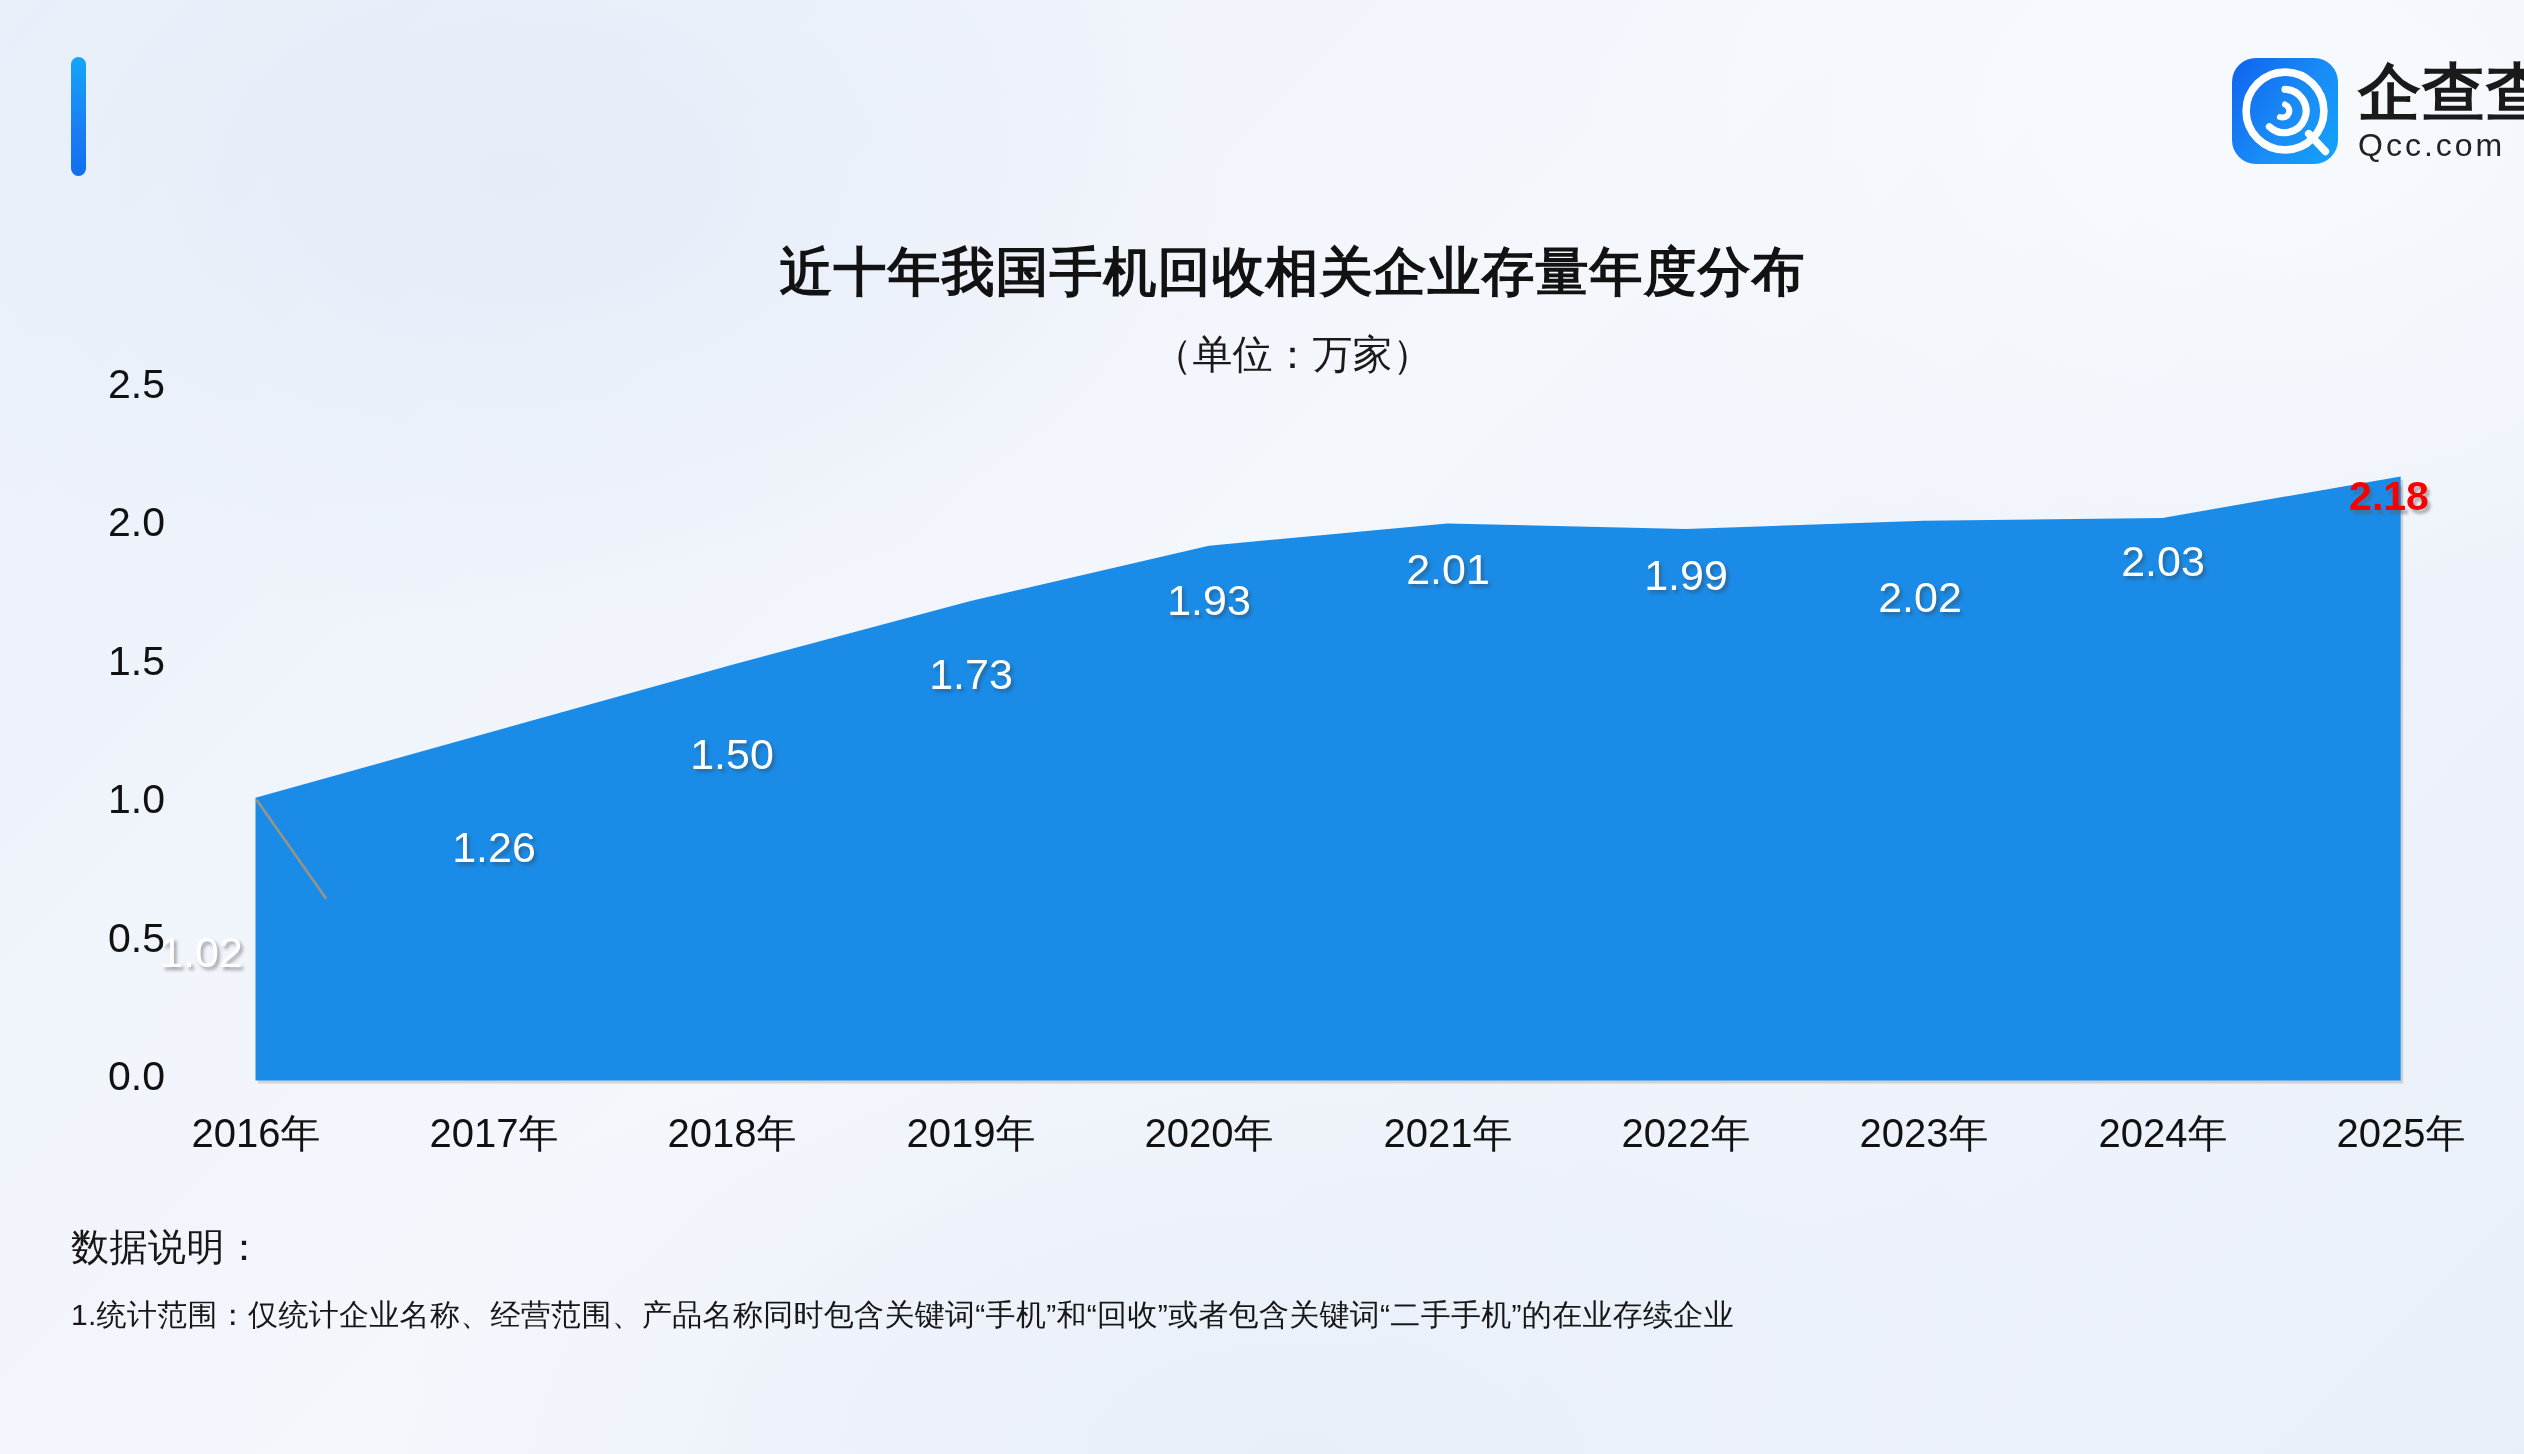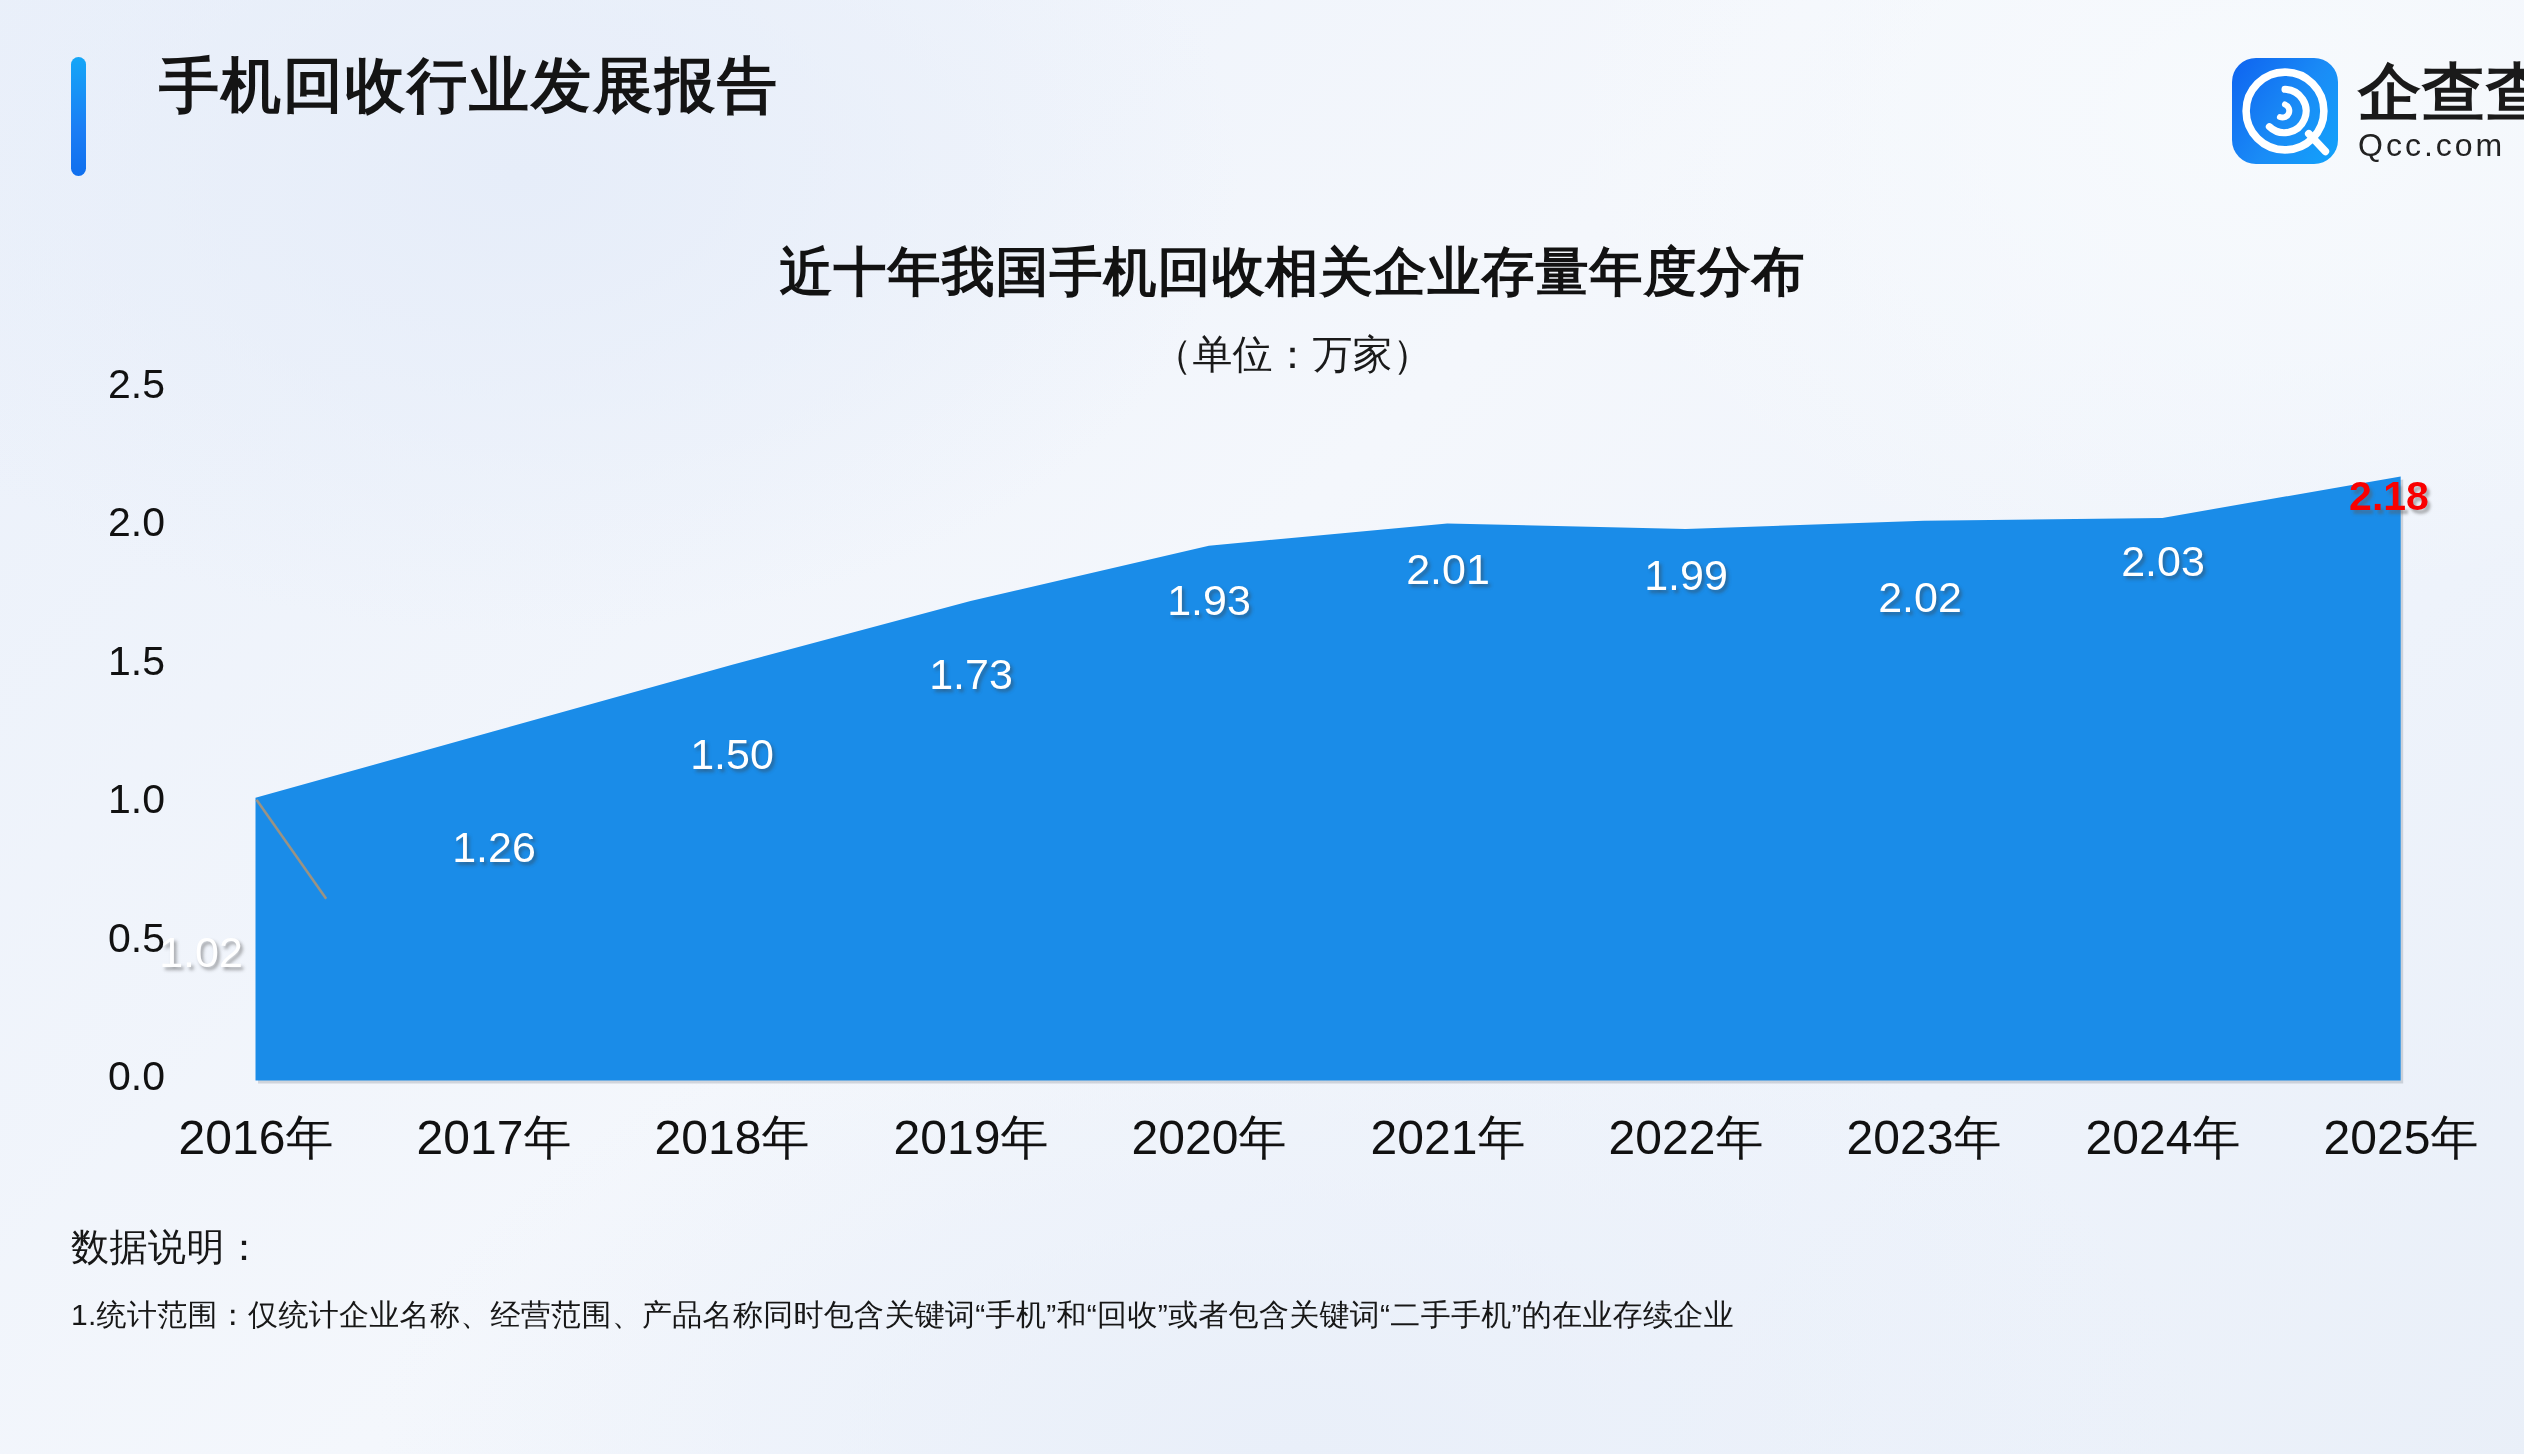--- a/index.html
+++ b/index.html
@@ -73,21 +73,21 @@
   }
   .plot svg { position: absolute; left: 0; top: 0; }
 
   .ytick {
     position: absolute; right: 2420px;
     font-size: 41px; color: #111; text-align: right;
     white-space: nowrap;
   }
   .xtick {
     position: absolute; top: 1106px;
-    font-size: 48px; color: #111; text-align: center;
+    font-size: 40px; color: #111; text-align: center;
     white-space: nowrap; transform: translateX(-50%);
   }
 
   .dlabel {
     position: absolute;
     font-size: 43px; color: #ffffff;
     white-space: nowrap; transform: translateX(-50%);
     text-shadow: 2.5px 3px 3.5px rgba(60,60,60,0.45);
   }
   .dlabel.last {
@@ -106,21 +106,20 @@
     margin-bottom: 17px; white-space: nowrap;
   }
   .note-inline { display: inline-block; }
   .note-gap { display: inline-block; width: 50px; }
 </style>
 </head>
 <body>
 
 <div class="header">
   <div class="accent-bar"></div>
-  <div class="header-title">手机回收行业发展报告</div>
 
   <div class="logo-wrap">
     <div class="logo-mark">
       <svg width="106" height="106" viewBox="0 0 210 210" aria-hidden="true">
         <g fill="none" stroke="#ffffff" stroke-linecap="round">
           <path d="M105 28 A77 77 0 1 1 105 182 A77 77 0 1 1 105 28" stroke-width="15"></path>
           <path d="M152 150 L185 185" stroke-width="15"></path>
           <path d="M105 62 A43 43 0 1 1 74 136" stroke-width="14"></path>
           <path d="M105 92 A13 13 0 1 1 95 117" stroke-width="12"></path>
         </g>

